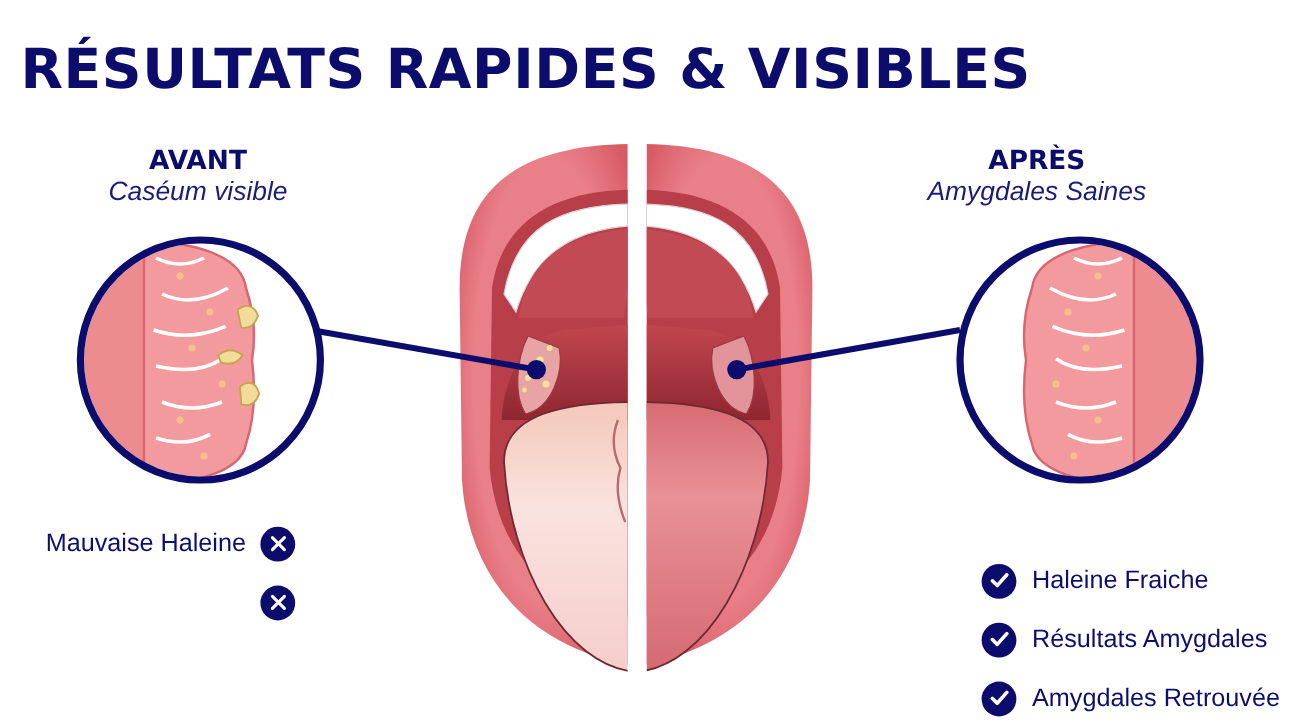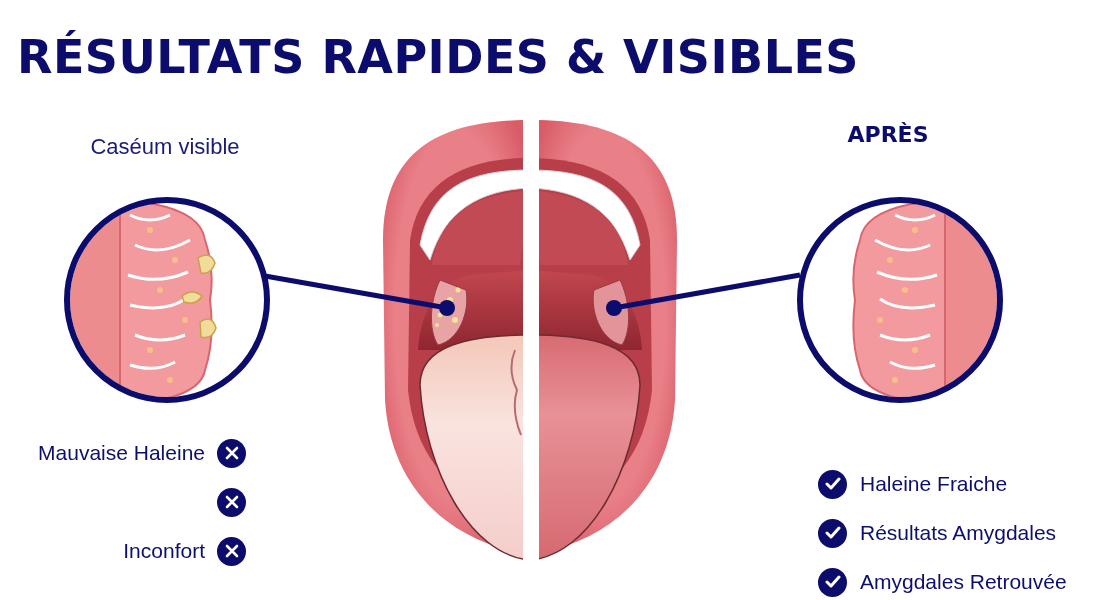--- a/index.html
+++ b/index.html
@@ -7,47 +7,49 @@
   body { position: relative; font-family: "Liberation Sans", "DejaVu Sans", sans-serif; color: #0d0f6e; }
 
   .title {
     position: absolute; left: 0; top: 30px; width: 876px; text-align: center;
     font-family: "DejaVu Sans", sans-serif; font-weight: bold; font-size: 46px;
     letter-spacing: 0.5px; color: #0b0c6b;
   }
 
   .side-head { position: absolute; text-align: center; }
   .side-head .label { font-family: "DejaVu Sans", sans-serif; font-weight: bold; font-size: 22px; color: #0b0c6b; }
-  .side-head .sub { font-size: 22px; margin-top: 12px; color: #1a1c78; }
+  .side-head .sub { font-size: 22px; margin-top: 0; color: #1a1c78; font-style: italic; }
   .head-left { left: 60px; top: 122px; width: 210px; }
-  .head-right { left: 768px; top: 122px; width: 240px; }
+  .head-right { left: 744px; top: 122px; width: 240px; }
 
   .illus { position: absolute; left: 0; top: 0; }
 
   .list { position: absolute; }
   .list .item { display: flex; align-items: center; height: 32px; margin-bottom: 17px; font-size: 21px; color: #0d0f6e; }
   .list-left { right: 850px; top: 437px; }
   .list-left .item { justify-content: flex-end; }
   .list-left .item .txt { margin-right: 12px; }
   .list-right { left: 818px; top: 436px; margin-top: 32px; }
   .list-right .item .txt { margin-left: 13px; }
 
   .badge { width: 29px; height: 29px; border-radius: 50%; background: #0b0c6b; display: flex; align-items: center; justify-content: center; flex: none; }
 </style>
 </head>
 <body>
 
 <div class="title">RÉSULTATS RAPIDES &amp; VISIBLES</div>
 
 <div class="side-head head-left">
+  <div class="label">AVANT</div>
   <div class="sub">Caséum visible</div>
 </div>
 
 <div class="side-head head-right">
   <div class="label">APRÈS</div>
+  <div class="sub">Amygdales Saines</div>
 </div>
 
 <svg class="illus" width="1096" height="600" viewBox="0 0 1096 600">
   <defs>
     <radialGradient id="lipG" cx="50%" cy="45%" r="60%">
       <stop offset="0.7" stop-color="#e98088"></stop>
       <stop offset="1" stop-color="#d85b66"></stop>
     </radialGradient>
     <linearGradient id="throatG" x1="0" y1="0" x2="0" y2="1">
       <stop offset="0" stop-color="#c2464f"></stop>
@@ -164,28 +166,20 @@
         </svg>
     </span>
   </div>
   <div class="item">
     <span class="badge">
       <svg width="14" height="14" viewBox="0 0 14 14">
           <path d="M2,2 L12,12 M12,2 L2,12" stroke="#fff" stroke-width="2.6" stroke-linecap="round"></path>
         </svg>
     </span>
   </div>
-  <div class="item">
-    <span class="txt">Inconfort</span>
-    <span class="badge">
-      <svg width="14" height="14" viewBox="0 0 14 14">
-          <path d="M2,2 L12,12 M12,2 L2,12" stroke="#fff" stroke-width="2.6" stroke-linecap="round"></path>
-        </svg>
-    </span>
-  </div>
 </div>
 
 <div class="list list-right">
   <div class="item">
     <span class="badge">
       <svg width="16" height="14" viewBox="0 0 16 14">
           <path d="M2,7 L6,11 L14,2" stroke="#fff" stroke-width="3" fill="none" stroke-linecap="round" stroke-linejoin="round"></path>
         </svg>
     </span>
     <span class="txt">Haleine Fraiche</span>

